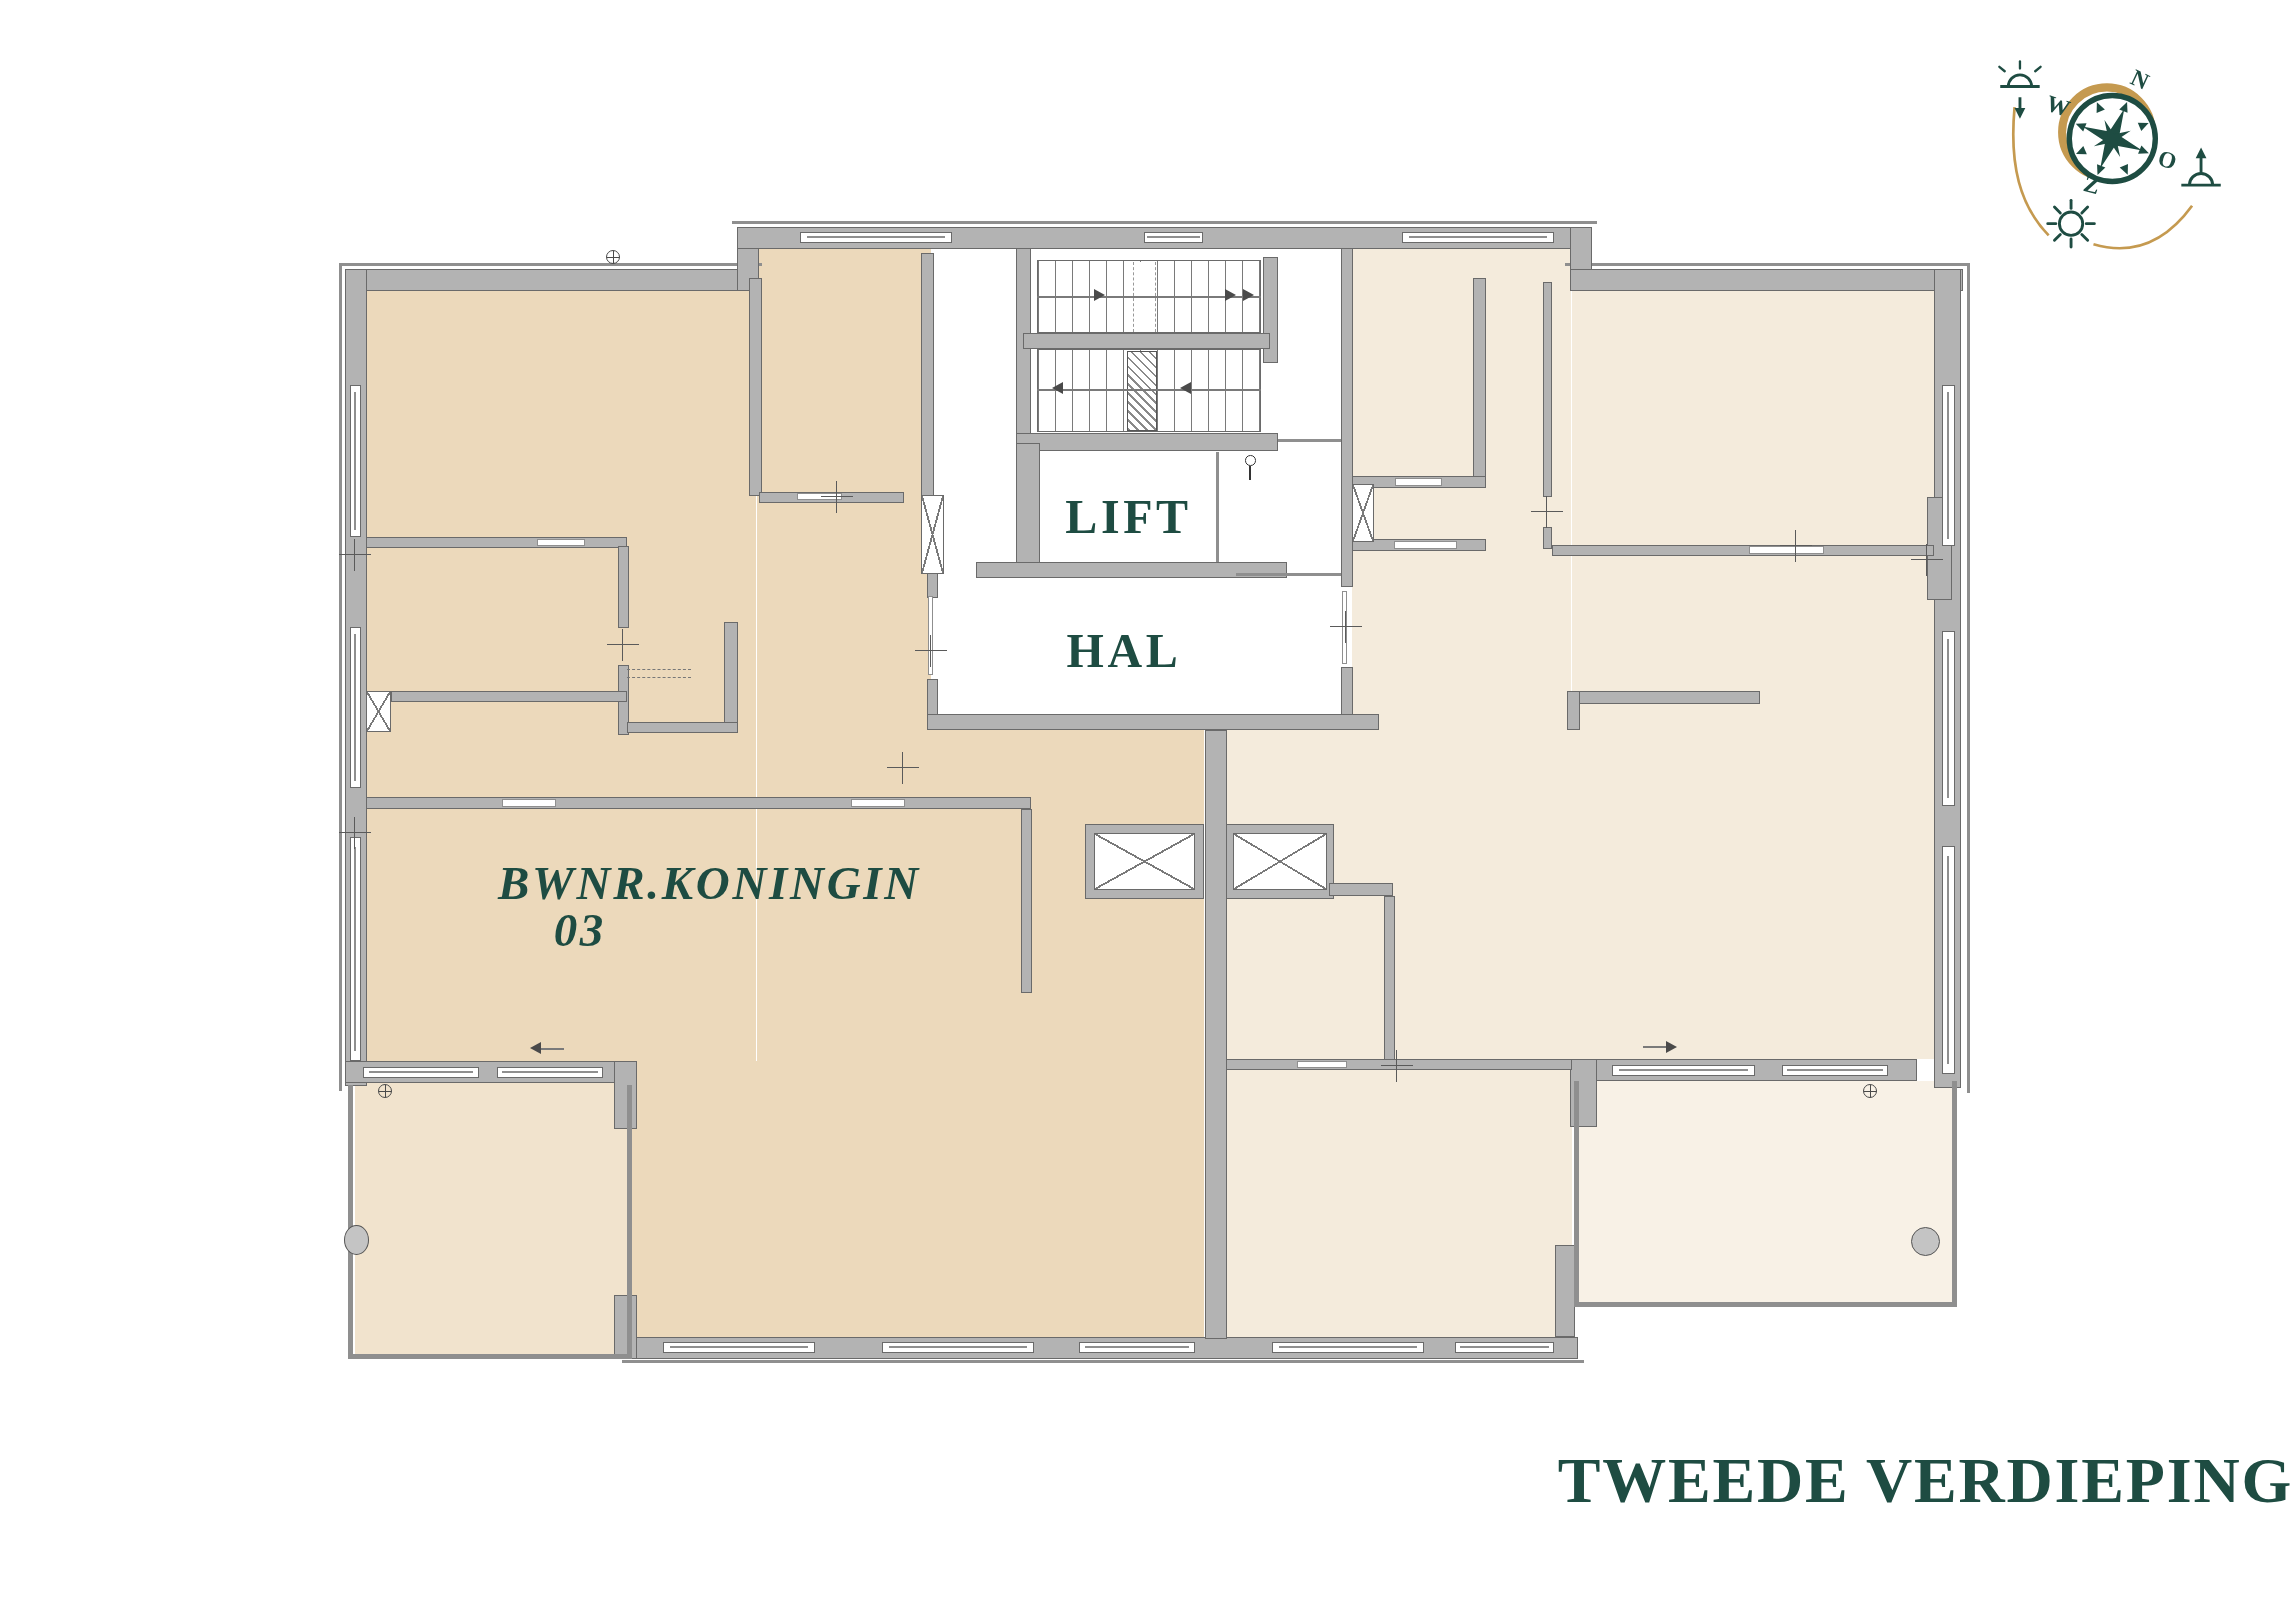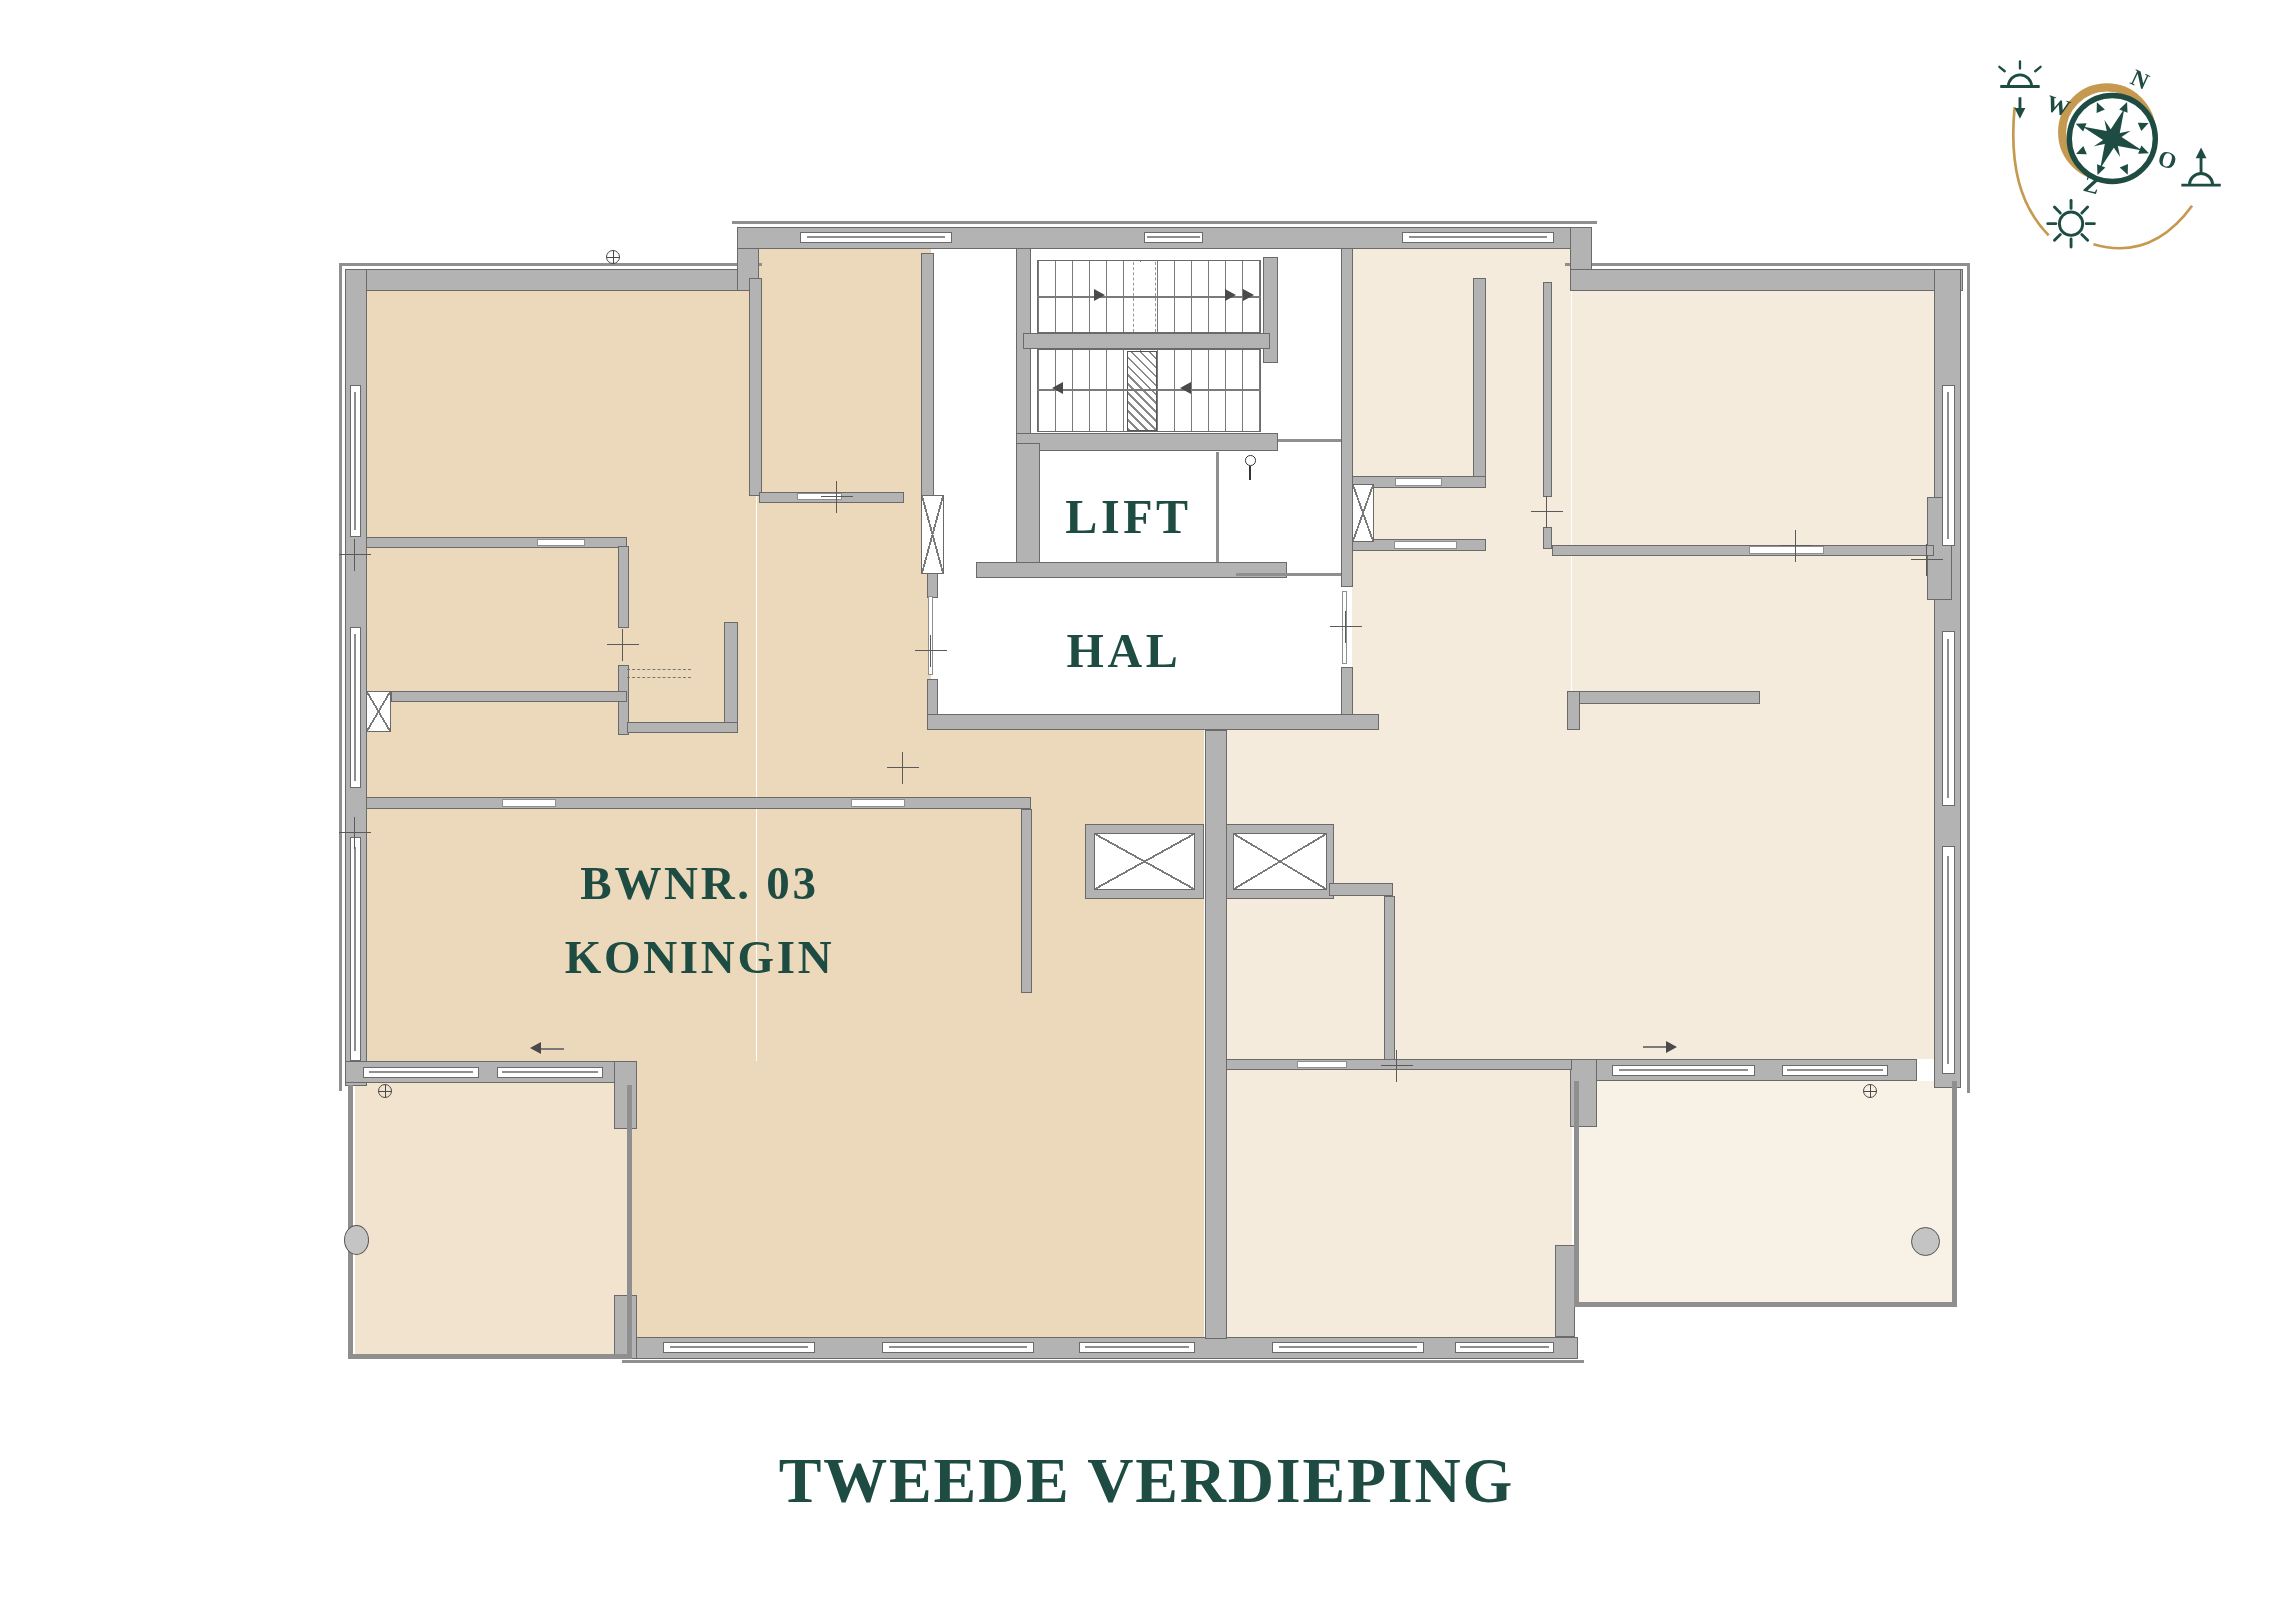--- a/index.html
+++ b/index.html
@@ -42,23 +42,23 @@
     background:linear-gradient(#5a5a5a,#5a5a5a) center/32px 1.3px no-repeat,
                linear-gradient(#5a5a5a,#5a5a5a) center/1.3px 32px no-repeat;}
   .hwa{width:14.3px;height:14.3px;border:1.3px solid #4a4a4a;border-radius:50%;z-index:6;
     background:linear-gradient(#4a4a4a,#4a4a4a) center/14.3px 1.3px no-repeat,
                linear-gradient(#4a4a4a,#4a4a4a) center/1.3px 14.3px no-repeat;}
   .drain{border:1.8px solid #555;border-radius:50%;background:#c4c4c4;z-index:5;}
   .circ{border:1.8px solid #333;border-radius:50%;background:#fff;z-index:6;}
   .stem{background:#333;z-index:6;}
   .lbl{color:var(--accent-teal);font-weight:bold;z-index:7;text-align:center;line-height:1;}
   .lbl-core{font-size:48px;letter-spacing:3.6px;}
-  .lbl-apt{font-size:47px;letter-spacing:2.7px;display:flex;flex-direction:column;gap:27px;}
+  .lbl-apt{font-size:47px;letter-spacing:2.7px;display:flex;flex-direction:row;font-style:italic;}
   .title{font-size:64px;letter-spacing:1.8px;color:var(--accent-teal);font-weight:bold;
-         text-align:center;width:100%;z-index:7;}
+         text-align:right;width:100%;z-index:7;}
 </style>
 </head>
 <body>
 
 <div class="abs rm" style="left:366px;top:290px;width:390px;height:771px;background:var(--apartment-left-fill)"></div>
 <div class="abs rm" style="left:757px;top:248px;width:175px;height:837px;background:var(--apartment-left-fill)"></div>
 <div class="abs rm" style="left:931px;top:730px;width:273px;height:356px;background:var(--apartment-left-fill)"></div>
 <div class="abs rm" style="left:632px;top:1061px;width:572px;height:288px;background:var(--apartment-left-fill)"></div>
 <div class="abs rm" style="left:1352px;top:248px;width:219px;height:482px;background:var(--apartment-right-fill)"></div>
 <div class="abs rm" style="left:1572px;top:290px;width:363px;height:258px;background:var(--apartment-right-fill)"></div>

